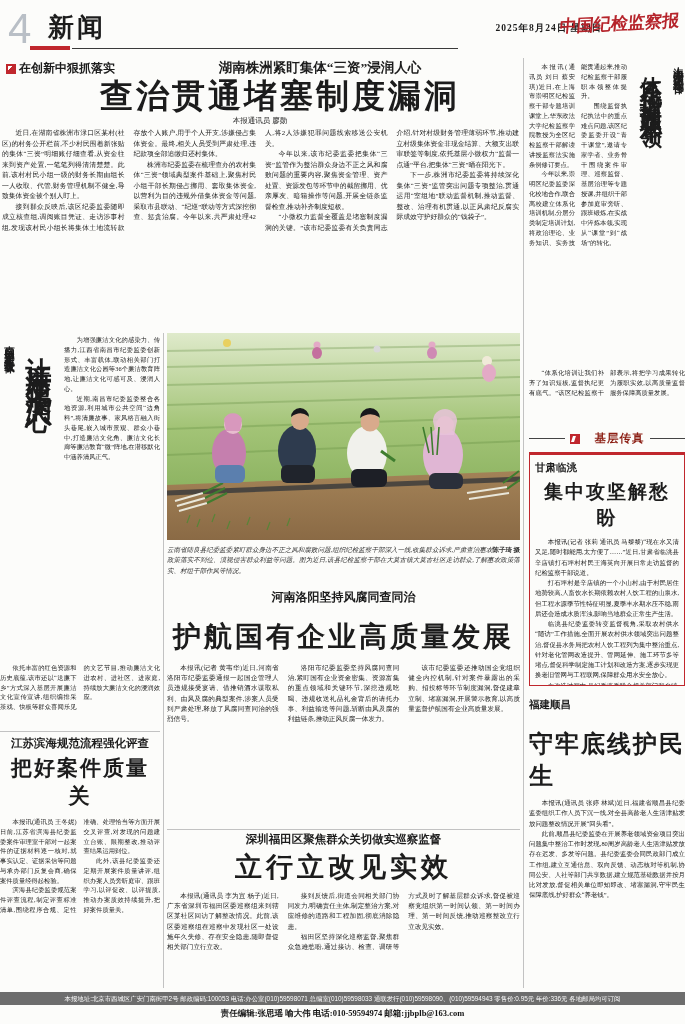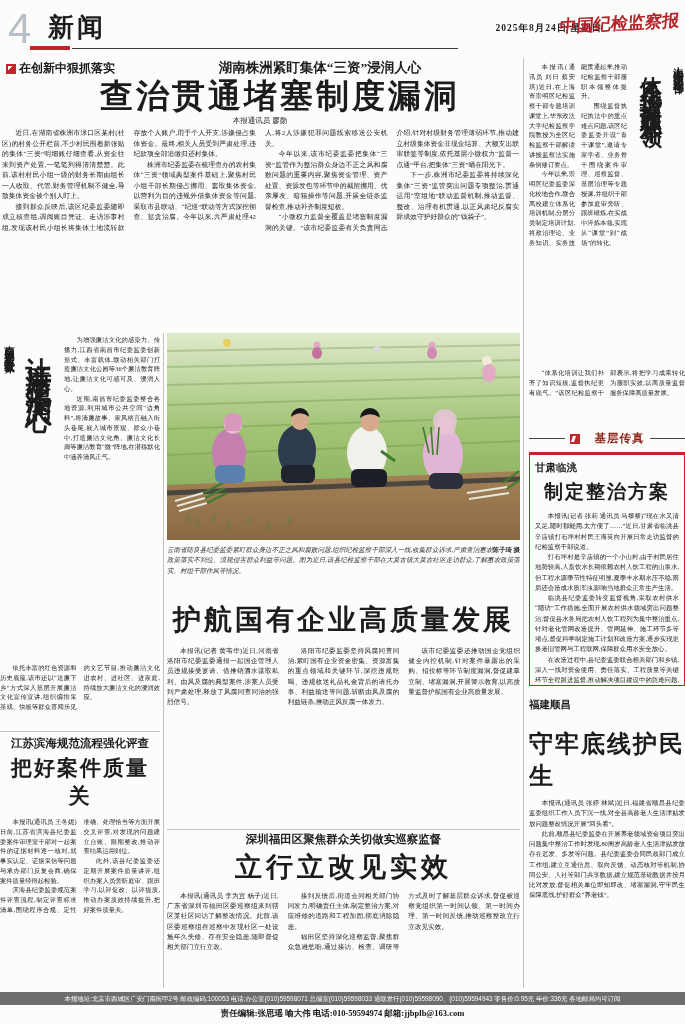--- a/index.html
+++ b/index.html
@@ -255,20 +255,21 @@
           </g>
       </g>
     </svg>
   </div>
   <div class="caption">
     <span class="credit">陈子琦 摄</span>
     <span>云南省陆良县纪委监委紧盯群众身边不正之风和腐败问题,组织纪检监察干部深入一线,收集群众诉求,严肃查治惠农政策落实不到位、漠视侵害群众利益等问题。图为近日,该县纪检监察干部在大莫古镇大莫古社区走访群众,了解惠农政策落实、村组干部作风等情况。</span>
   </div>
 
   <div class="ly-wrap">
+    <div class="kick ly-kick">河南洛阳坚持风腐同查同治</div>
     <div class="ly-head">护航国有企业高质量发展</div>
     <div class="ly-body bodytext">
       <p>本报讯(记者 黄韦华)近日,河南省洛阳市纪委监委通报一起国企管理人员违规接受宴请、借推销酒水谋取私利、由风及腐的典型案件,涉案人员受到严肃处理,释放了风腐同查同治的强烈信号。</p>
       <p>洛阳市纪委监委坚持风腐同查同治,紧盯国有企业资金密集、资源富集的重点领域和关键环节,深挖违规吃喝、违规收送礼品礼金背后的请托办事、利益输送等问题,斩断由风及腐的利益链条,推动正风反腐一体发力。</p>
       <p>该市纪委监委还推动国企党组织健全内控机制,针对案件暴露出的采购、招投标等环节制度漏洞,督促建章立制、堵塞漏洞,开展警示教育,以高质量监督护航国有企业高质量发展。</p>
     </div>
   </div>
 
   <div class="bh-wrap">
     <div class="kick bh-kick">江苏滨海规范流程强化评查</div>
@@ -294,21 +295,21 @@
     <div class="gs-header">
       <span class="hl"></span>
       <span class="ttl">
         <span class="gs-icon"></span>
         <span>基层传真</span>
       </span>
       <span class="hl"></span>
     </div>
     <div class="redbox">
       <div class="loc">甘肃临洮</div>
-      <div class="gansu-head">制定整治方案</div>
+      <div class="gansu-head">集中攻坚解愁盼</div>
       <div class="gansu-body bodytext">
         <p>本报讯(记者 张莉 通讯员 马黎黎)“现在水又清又足,随时都能用,太方便了……”近日,甘肃省临洮县辛店镇打石坪村村民王海英向开展日常走访监督的纪检监察干部说道。</p>
         <p>打石坪村是辛店镇的一个小山村,由于村民居住地势较高,人畜饮水长期依赖农村人饮工程的山泉水,但工程水源季节性特征明显,夏季丰水期水压不稳,雨后还会造成水质浑浊,影响当地群众正常生产生活。</p>
         <p>临洮县纪委监委转变监督视角,采取农村供水“随访”工作措施,全面开展农村供水领域突出问题整治,督促县水务局把农村人饮工程列为集中整治重点,针对老化管网改造提升、管网延伸、施工环节多等堵点,督促科学制定施工计划和改造方案,逐步实现更换老旧管网与工程联网,保障群众用水安全放心。</p>
         <p>在改造过程中,县纪委监委联合相关部门和乡镇,深入一线对资金使用、责任落实、工程质量等关键环节全程跟进监督,推动解决项目建设中的急难问题,集中攻坚解民忧、纾民困、暖民心。</p>
       </div>
     </div>
     <div class="fj-wrap">
       <div class="loc">福建顺昌</div>
       <div class="fj-head">守牢底线护民生</div>

